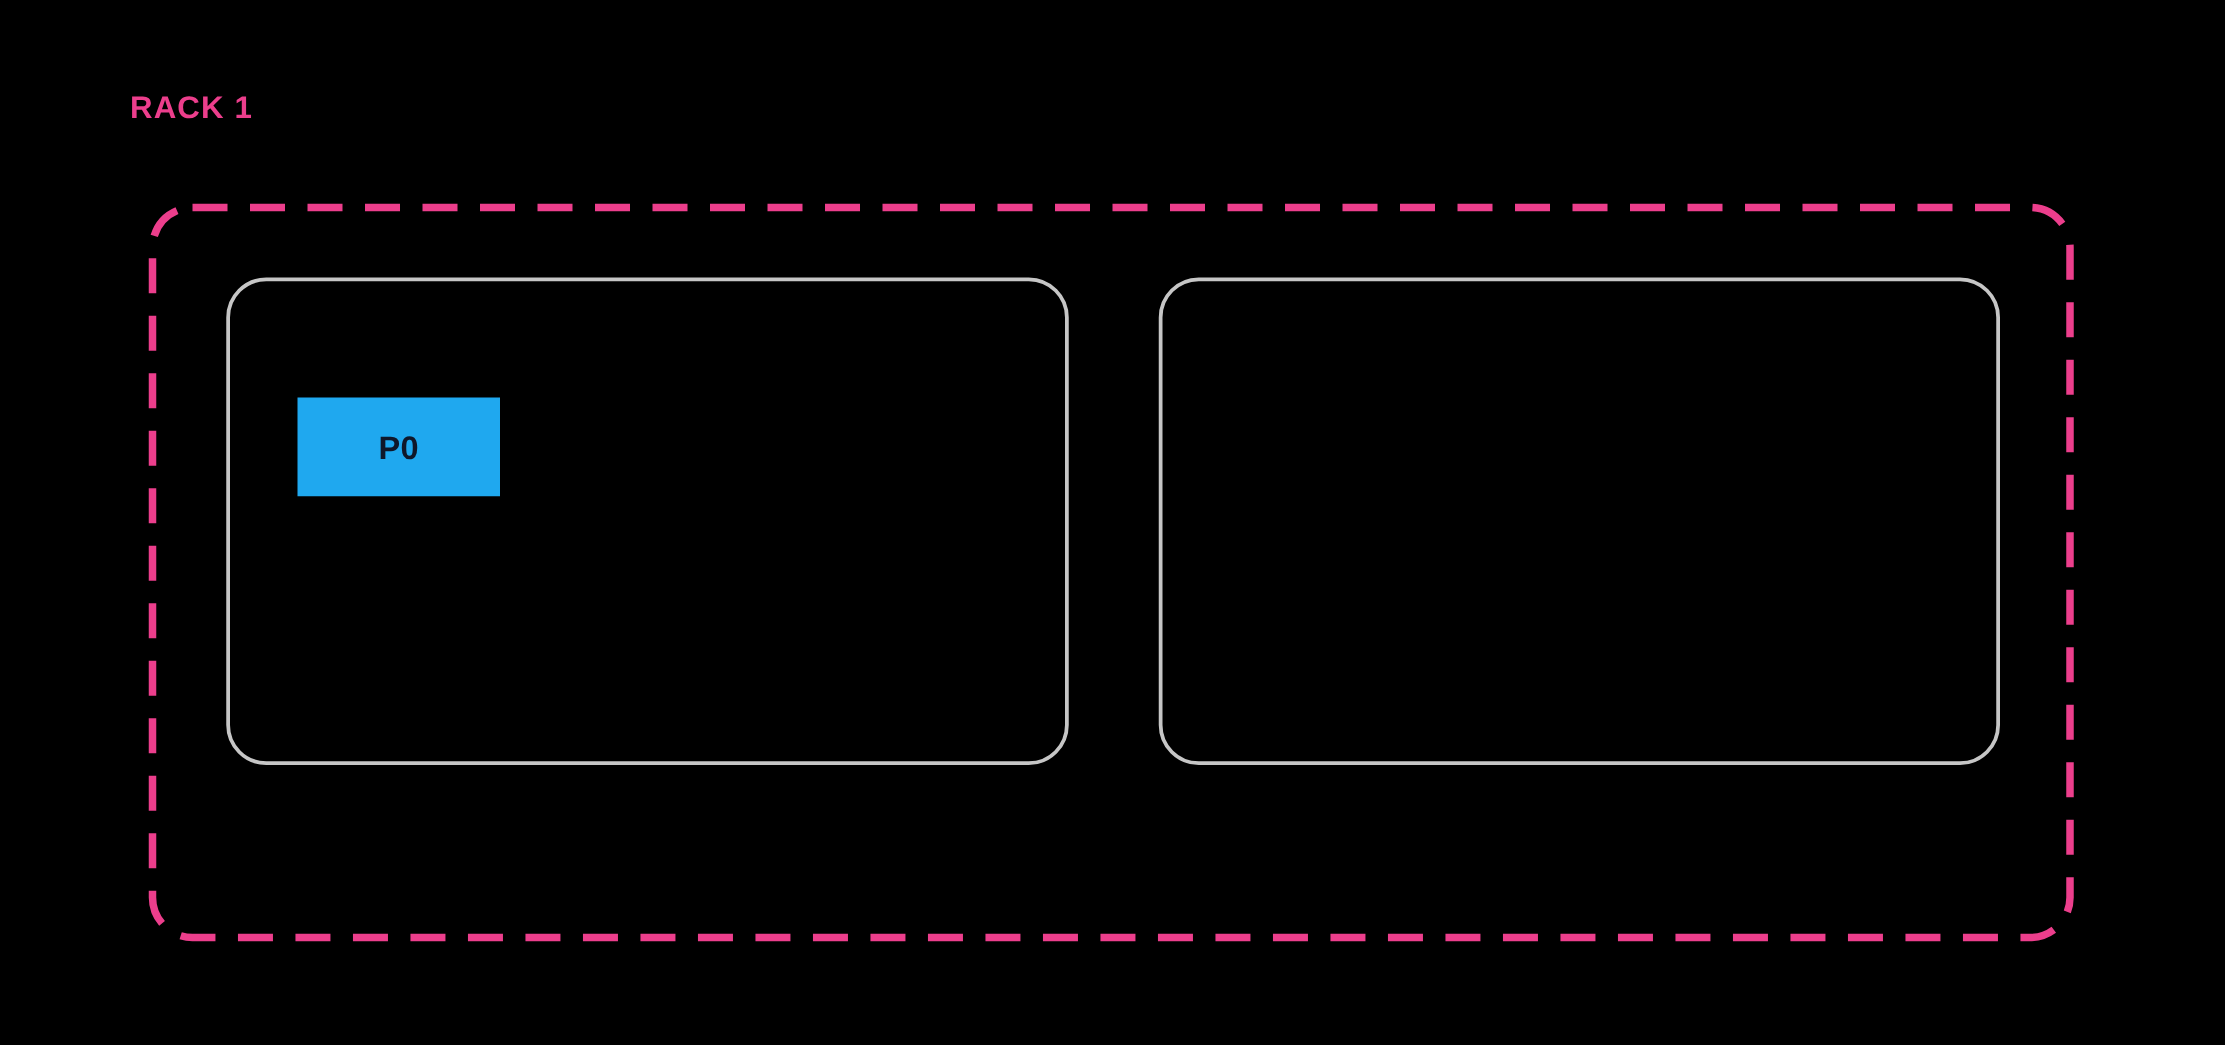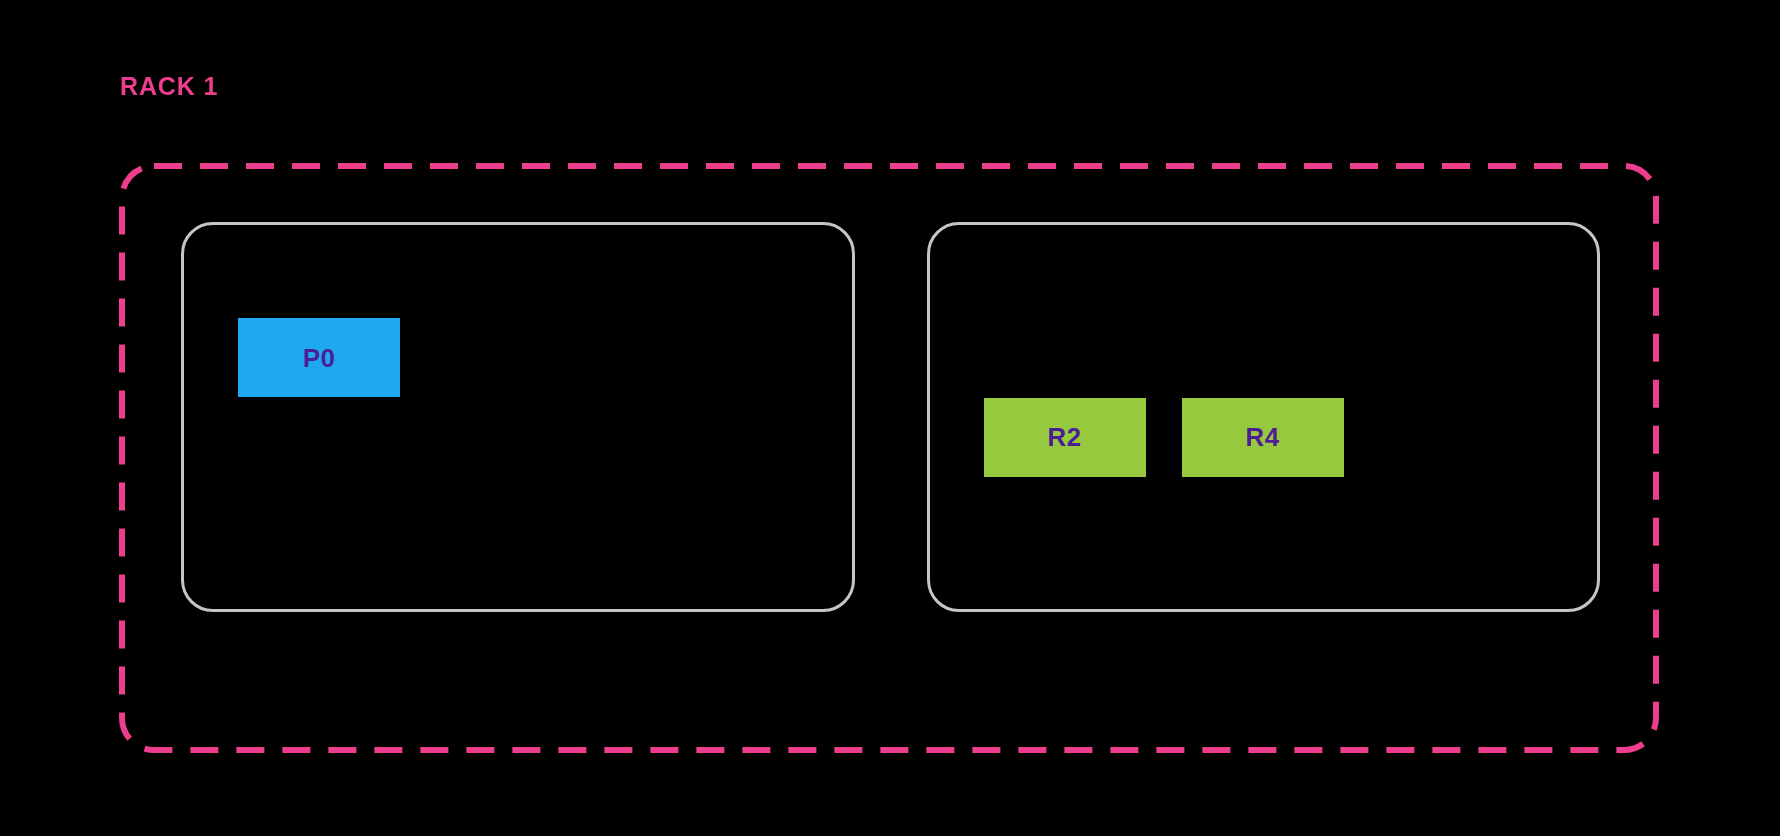--- a/index.html
+++ b/index.html
@@ -20,21 +20,21 @@
     position: relative;
     width: 1780px;
     height: 836px;
     background: #000000;
     box-sizing: border-box;
   }
 
   
   .rack-label {
     position: absolute;
-    left: 120px;
+    left: 104px;
     top: 74px;
     font-size: 25px;
     font-weight: 700;
     letter-spacing: 0.035em;
     color: #EC3E8C;
     line-height: 1;
     white-space: nowrap;
   }
 
   
@@ -99,21 +99,21 @@
   .shard {
     width: 162px;
     height: 79px;
     box-sizing: border-box;
     display: flex;
     align-items: center;
     justify-content: center;
     font-size: 26px;
     font-weight: 700;
     letter-spacing: 0.01em;
-    color: #4c1d95;
+    color: #0f172a;
     line-height: 1;
     border-radius: 0;
   }
   .shard.primary {
     background: #1FA8EF;
   }
   .shard.replica {
     background: #96C93D;
   }
   .shard.empty {
@@ -144,22 +144,17 @@
         <div class="node-row">
           <div class="shard empty"></div>
         </div>
       </div>
     </div>
 
     <div class="node-panel">
       <div class="node-grid">
         <div class="node-row">
         </div>
-        <div class="node-row">
-          <div class="shard replica">R2</div>
-          <div class="shard replica">R4</div>
-          <div class="shard empty"></div>
-        </div>
       </div>
     </div>
 
   </div>
 </div>
 
 </body></html>

